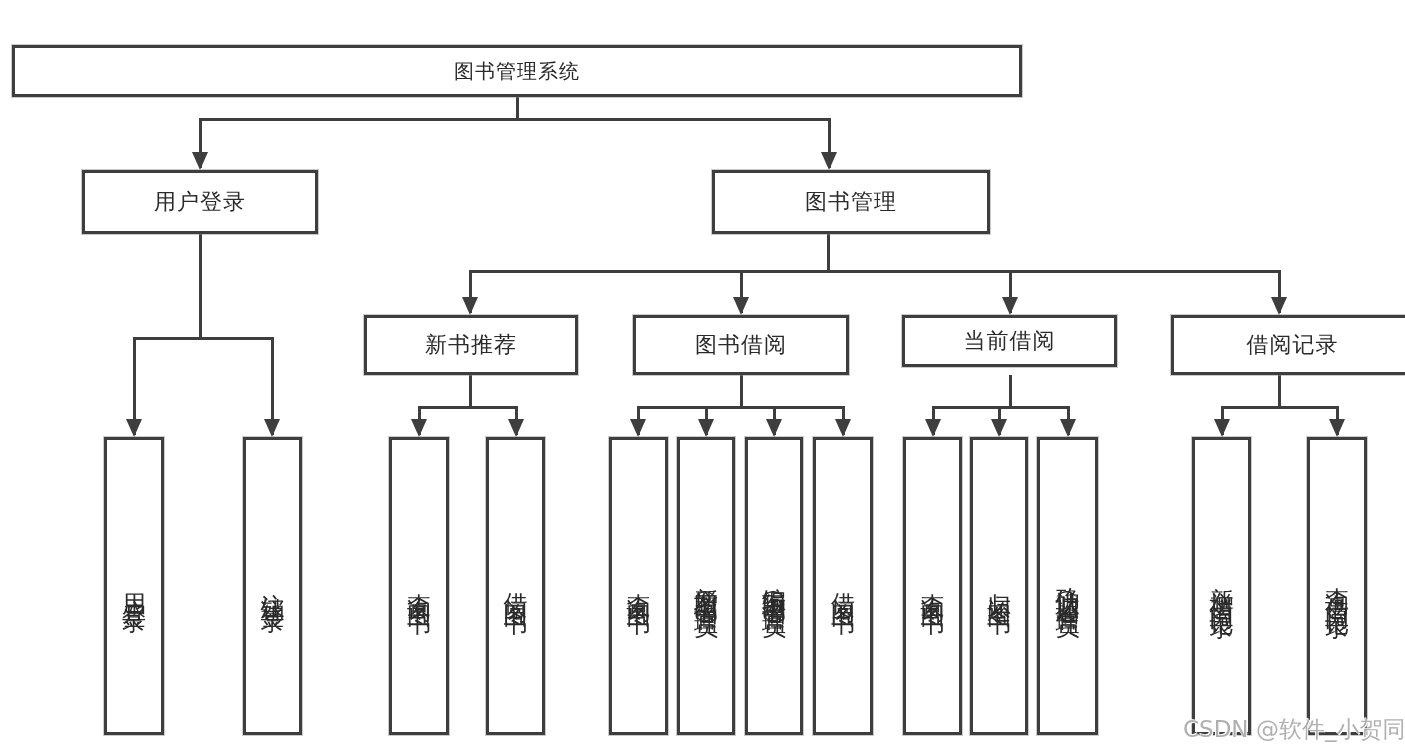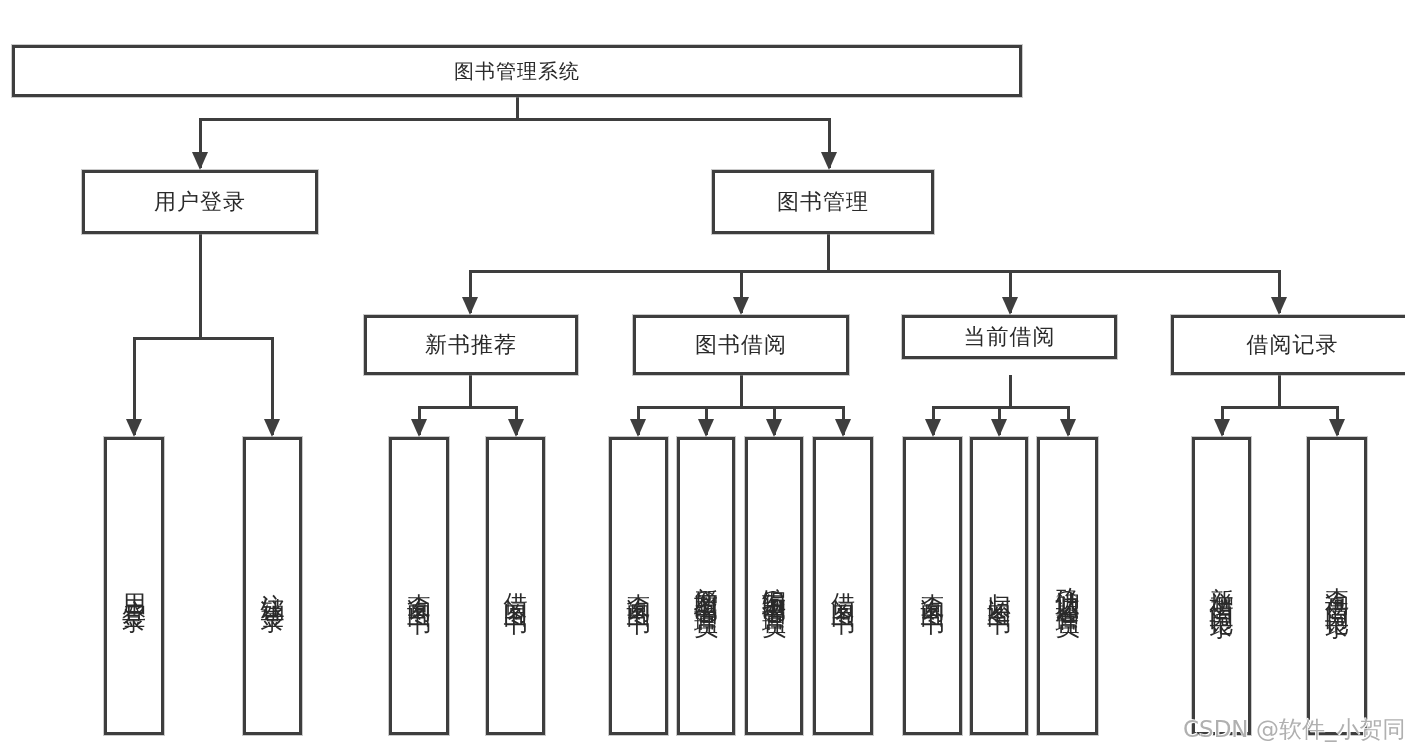--- a/index.html
+++ b/index.html
@@ -121,30 +121,30 @@
     <div class="arrowhead" style="left: 991px; top: 419px;"></div>
     <div class="arrowhead" style="left: 1060px; top: 419px;"></div>
     <div class="arrowhead" style="left: 1214px; top: 419px;"></div>
     <div class="arrowhead" style="left: 1329px; top: 419px;"></div>
     <div class="node lv1" style="left: 12px; top: 13px; width: 1010px; height: 52px; margin-top: 32px;">
       <span>图书管理系统</span>
     </div>
     <div class="node lv2" style="left: 82px; top: 170px; width: 236px; height: 64px;">
       <span>用户登录</span>
     </div>
-    <div class="node lv2" style="left: 712px; top: 170px; width: 222px; height: 64px;">
+    <div class="node lv2" style="left: 712px; top: 170px; width: 278px; height: 64px;">
       <span>图书管理</span>
     </div>
     <div class="node lv3" style="left: 633px; top: 315px; width: 216px; height: 60px;">
       <span>图书借阅</span>
     </div>
     <div class="node lv3" style="left: 364px; top: 315px; width: 214px; height: 60px;">
       <span>新书推荐</span>
     </div>
-    <div class="node lv3" style="left: 902px; top: 315px; width: 215px; height: 44px;">
+    <div class="node lv3" style="left: 902px; top: 315px; width: 215px; height: 52px;">
       <span>当前借阅</span>
     </div>
     <div class="node lv3" style="left: 1171px; top: 315px; width: 243px; height: 60px;">
       <span>借阅记录</span>
     </div>
     <div class="node lv4 vertical" style="left: 104px; top: 437px; width: 60px; height: 298px;">
       <span>用户登录</span>
     </div>
     <div class="node lv4 vertical" style="left: 243px; top: 437px; width: 59px; height: 298px;">
       <span>注销登录</span>

